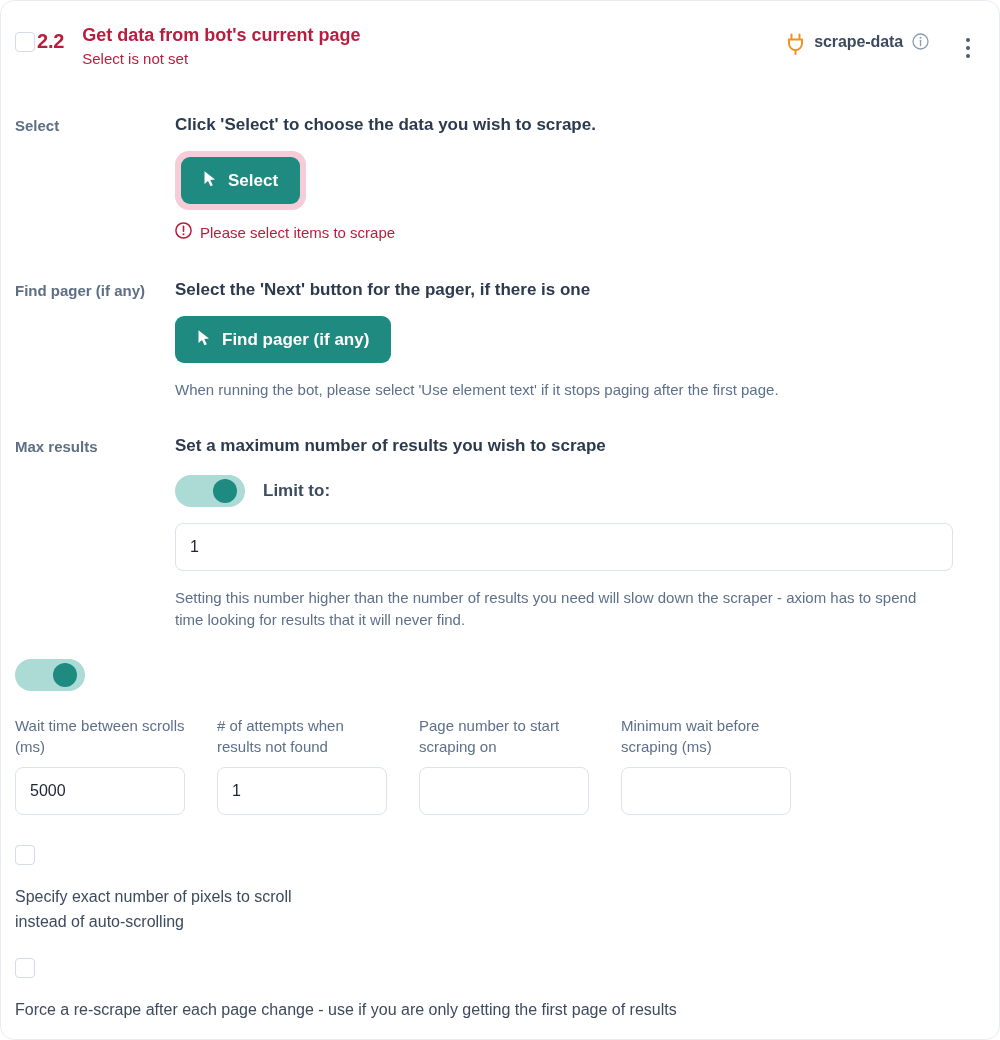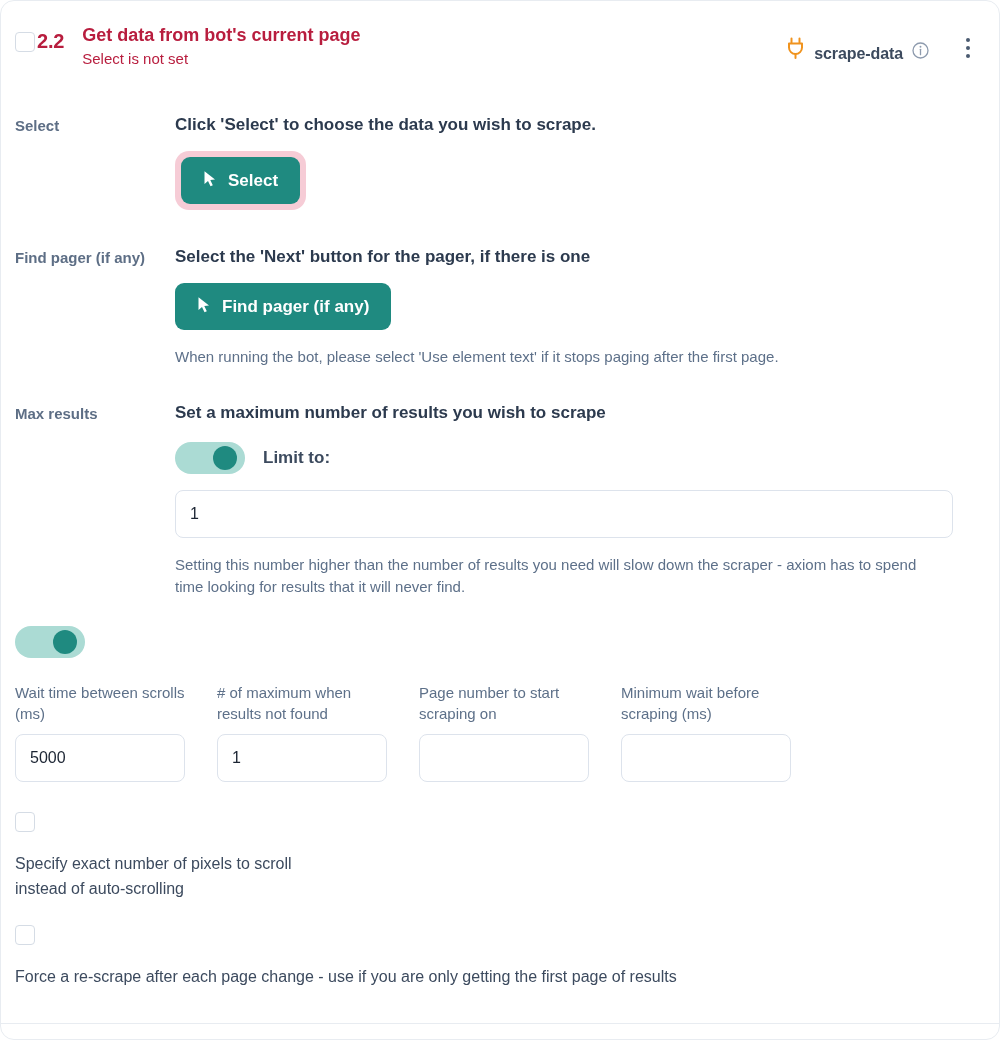--- a/index.html
+++ b/index.html
@@ -65,21 +65,21 @@
   }
   .header-subtitle {
     font-size: 15px;
     font-weight: 400;
     color: #b81d3e;
     line-height: 1.3;
     margin: 2px 0 0 0;
   }
   .header-right {
     display: flex;
-    align-items: flex-end;
+    align-items: flex-start;
     gap: 9px;
     margin-top: 9px;
     flex: 0 0 auto;
   }
   .plug-icon { display: block; }
   .integration-name {
     font-size: 16px;
     font-weight: 700;
     color: #3c4a5e;
     letter-spacing: -0.1px;
@@ -312,20 +312,30 @@
           <button class="action-btn">
             <span class="cursor-glyph">
               <svg width="14" height="18" viewBox="0 0 14 18" fill="none">
                 <path d="M1.5 1.2L12 9.4l-4.7.5 2.5 5.3-2.3 1.1-2.5-5.3-3.5 3.1z" fill="#ffffff"></path>
               </svg>
             </span>
             <span>Select</span>
           </button>
         </span>
       </div>
+      <div class="error-line">
+        <span>
+          <svg width="17" height="17" viewBox="0 0 17 17" fill="none">
+            <circle cx="8.5" cy="8.5" r="7.6" stroke="#b81d3e" stroke-width="1.5"></circle>
+            <path d="M8.5 4.2v5.1" stroke="#b81d3e" stroke-width="1.6" stroke-linecap="round"></path>
+            <circle cx="8.5" cy="12.2" r="1" fill="#b81d3e"></circle>
+          </svg>
+        </span>
+        <span class="error-text">Please select items to scrape</span>
+      </div>
     </div>
   </div>
 
   <div class="row" style="margin-top:36px;">
     <div class="row-label">Find pager (if any)</div>
     <div class="row-body">
       <div class="section-heading">Select the 'Next' button for the pager, if there is one</div>
       <div style="margin-top:15px;">
         <button class="action-btn">
           <span class="cursor-glyph">
@@ -362,21 +372,21 @@
       <div class="toggle">
         <div class="knob"></div>
       </div>
 
       <div class="field-grid" style="margin-top:24px;">
         <div>
           <div class="field-label">Wait time between scrolls (ms)</div>
           <input class="text-input" type="text" value="5000" style="">
         </div>
         <div>
-          <div class="field-label"># of maximum when results not found</div>
+          <div class="field-label"># of attempts when results not found</div>
           <input class="text-input" type="text" value="1" style="">
         </div>
         <div>
           <div class="field-label">Page number to start scraping on</div>
           <input class="text-input" type="text" value="" style="">
         </div>
         <div>
           <div class="field-label">Minimum wait before scraping (ms)</div>
           <input class="text-input" type="text" value="" style="">
         </div>

